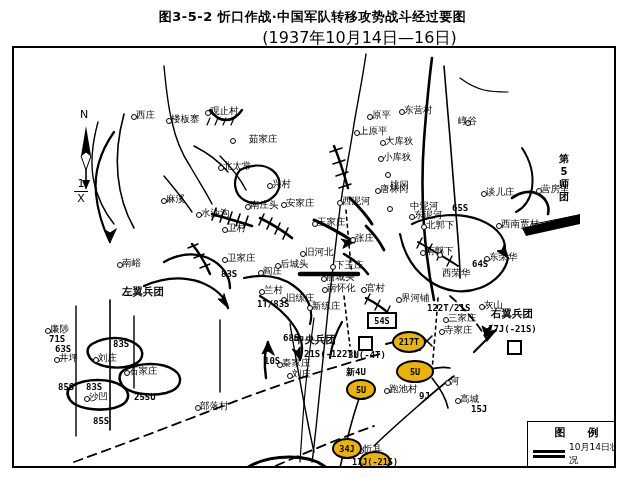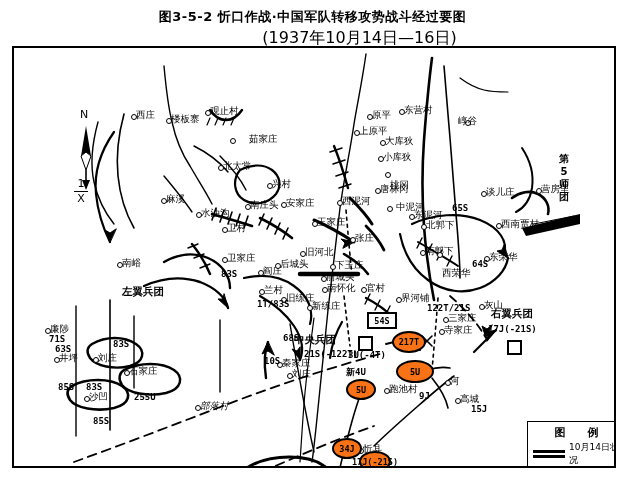--- a/index.html
+++ b/index.html
@@ -21,21 +21,21 @@
   .unit{font-size:9px;font-family:"DejaVu Sans Mono","Liberation Mono",monospace;
         font-weight:bold;}
   .corps{font-size:10.5px;font-weight:bold;}
 
   
   .dot{position:absolute;width:4px;height:4px;border:1px solid #000;
        border-radius:50%;background:#fff;}
 
   
   .ocirc{position:absolute;border:2px solid #000;border-radius:50%;
-         background:#f97316;font-size:8.5px;font-weight:bold;
+         background:#eab308;font-size:8.5px;font-weight:bold;
          display:flex;align-items:center;justify-content:center;
          font-family:"DejaVu Sans Mono","Liberation Mono",monospace;}
   .obox{position:absolute;border:2px solid #000;background:#fff;
         font-size:8.5px;font-weight:bold;
         display:flex;align-items:center;justify-content:center;
         font-family:"DejaVu Sans Mono","Liberation Mono",monospace;}
 
   
   .compass{position:absolute;left:52px;top:60px;width:44px;height:100px;}
   .compass .n{position:absolute;left:14px;top:0;font-size:11px;}
@@ -234,21 +234,21 @@
         <div class="lbl place" style="left: 187px; top: 160px;">水油沟</div>
         <div class="dot" style="left: 231px; top: 156px;"></div>
         <div class="lbl place" style="left: 236px; top: 152px;">南庄头</div>
         <div class="dot" style="left: 253px; top: 135px;"></div>
         <div class="lbl place" style="left: 258px; top: 131px;">兴村</div>
         <div class="dot" style="left: 267px; top: 154px;"></div>
         <div class="lbl place" style="left: 272px; top: 150px;">安家庄</div>
         <div class="dot" style="left: 323px; top: 152px;"></div>
         <div class="lbl place" style="left: 328px; top: 148px;">西泥河</div>
         <div class="dot" style="left: 373px; top: 158px;"></div>
-        <div class="lbl place" style="left: 382px; top: 154px;">中泥河</div>
+        <div class="lbl place" style="left: 396px; top: 154px; font-family: Liberation Serif, serif;">中泥河</div>
         <div class="dot" style="left: 395px; top: 166px;"></div>
         <div class="lbl place" style="left: 400px; top: 162px;">东泥河</div>
         <div class="dot" style="left: 208px; top: 179px;"></div>
         <div class="lbl place" style="left: 213px; top: 175px;">卫村</div>
         <div class="dot" style="left: 103px; top: 214px;"></div>
         <div class="lbl place" style="left: 108px; top: 210px;">南峪</div>
         <div class="dot" style="left: 208px; top: 209px;"></div>
         <div class="lbl place" style="left: 213px; top: 205px;">卫家庄</div>
         <div class="dot" style="left: 244px; top: 222px;"></div>
         <div class="lbl place" style="left: 249px; top: 218px;">阎庄</div>
@@ -300,21 +300,21 @@
         <div class="lbl place" style="left: 84px; top: 305px;">刘庄</div>
         <div class="dot" style="left: 110px; top: 322px;"></div>
         <div class="lbl place" style="left: 115px; top: 318px;">石家庄</div>
         <div class="dot" style="left: 263px; top: 314px;"></div>
         <div class="lbl place" style="left: 268px; top: 310px; text-align: right;">秦家庄</div>
         <div class="dot" style="left: 273px; top: 325px;"></div>
         <div class="lbl place" style="left: 278px; top: 321px;">刘庄</div>
         <div class="dot" style="left: 70px; top: 348px;"></div>
         <div class="lbl place" style="left: 75px; top: 344px;">沙凹</div>
         <div class="dot" style="left: 181px; top: 357px;"></div>
-        <div class="lbl place" style="left: 186px; top: 353px; font-style: italic;">部落村</div>
+        <div class="lbl place" style="left: 186px; top: 353px;">部落村</div>
         <div class="dot" style="left: 370px; top: 340px;"></div>
         <div class="lbl place" style="left: 375px; top: 336px;">跑池村</div>
         <div class="dot" style="left: 441px; top: 350px;"></div>
         <div class="lbl place" style="left: 446px; top: 346px;">高城</div>
         <div class="dot" style="left: 344px; top: 400px;"></div>
         <div class="lbl place" style="left: 349px; top: 396px;">忻县</div>
         <div class="dot" style="left: 431px; top: 332px;"></div>
         <div class="lbl place" style="left: 436px; top: 328px;">河</div>
       </div>
 

